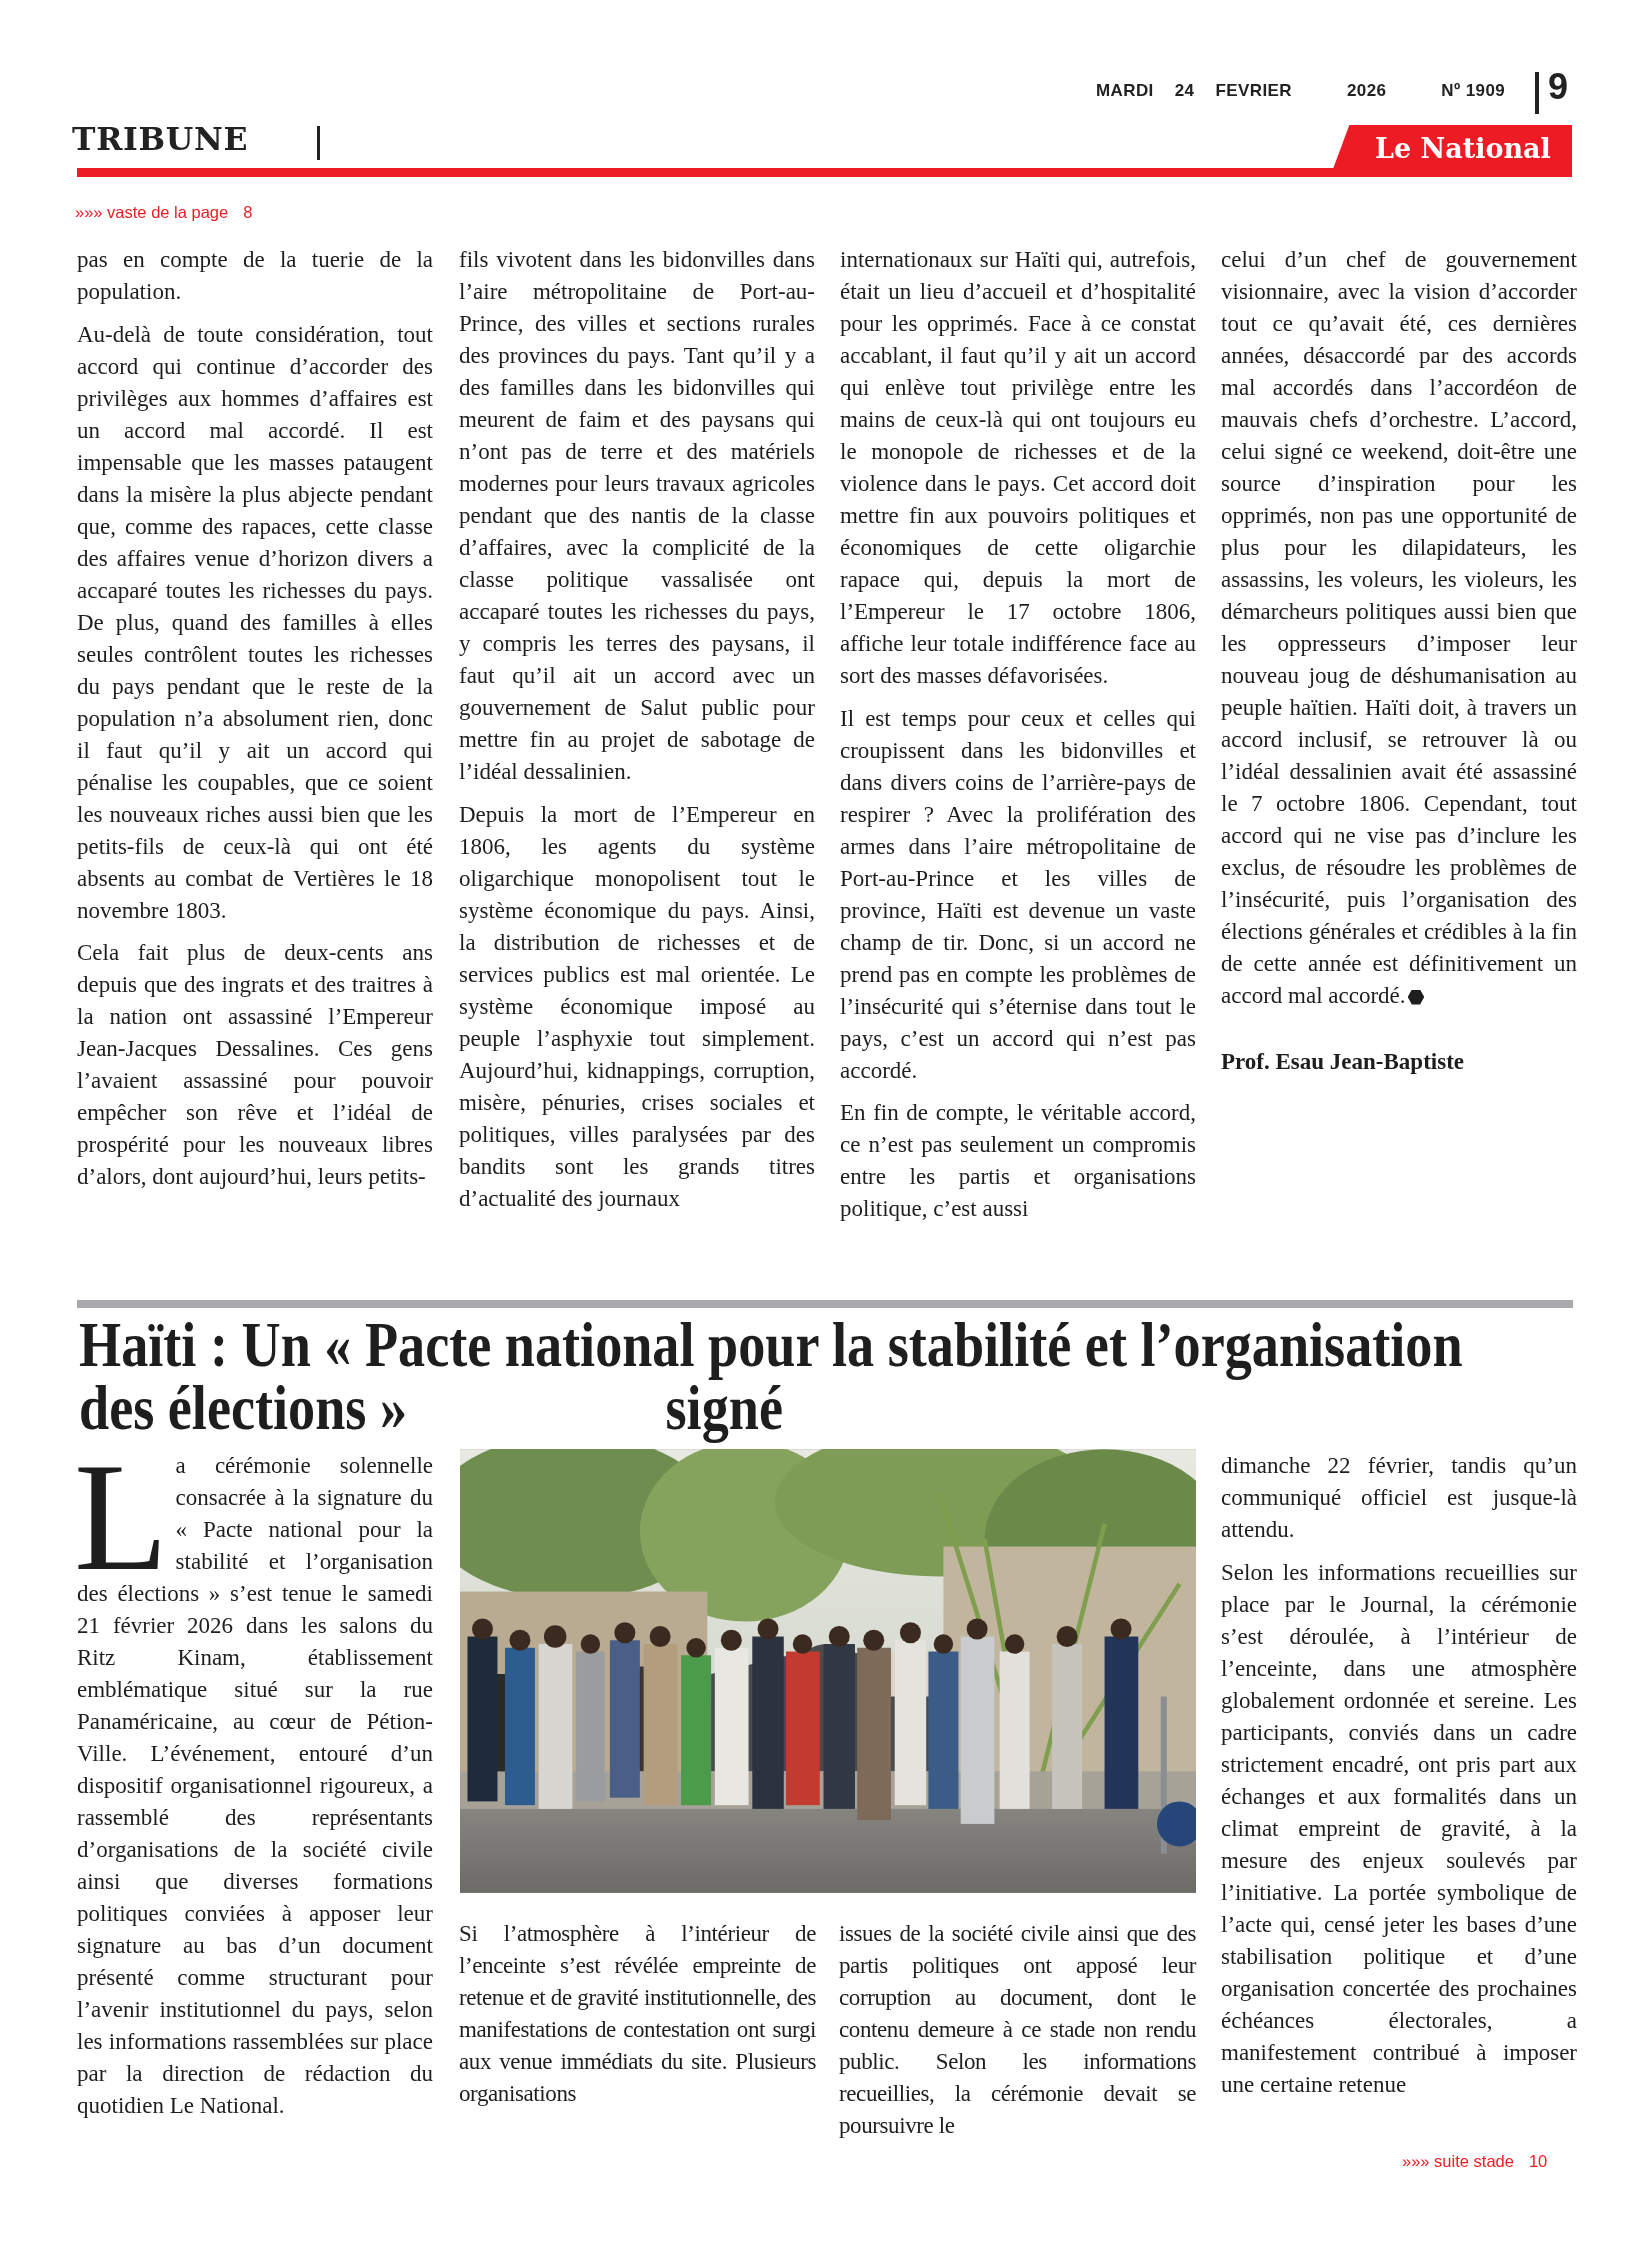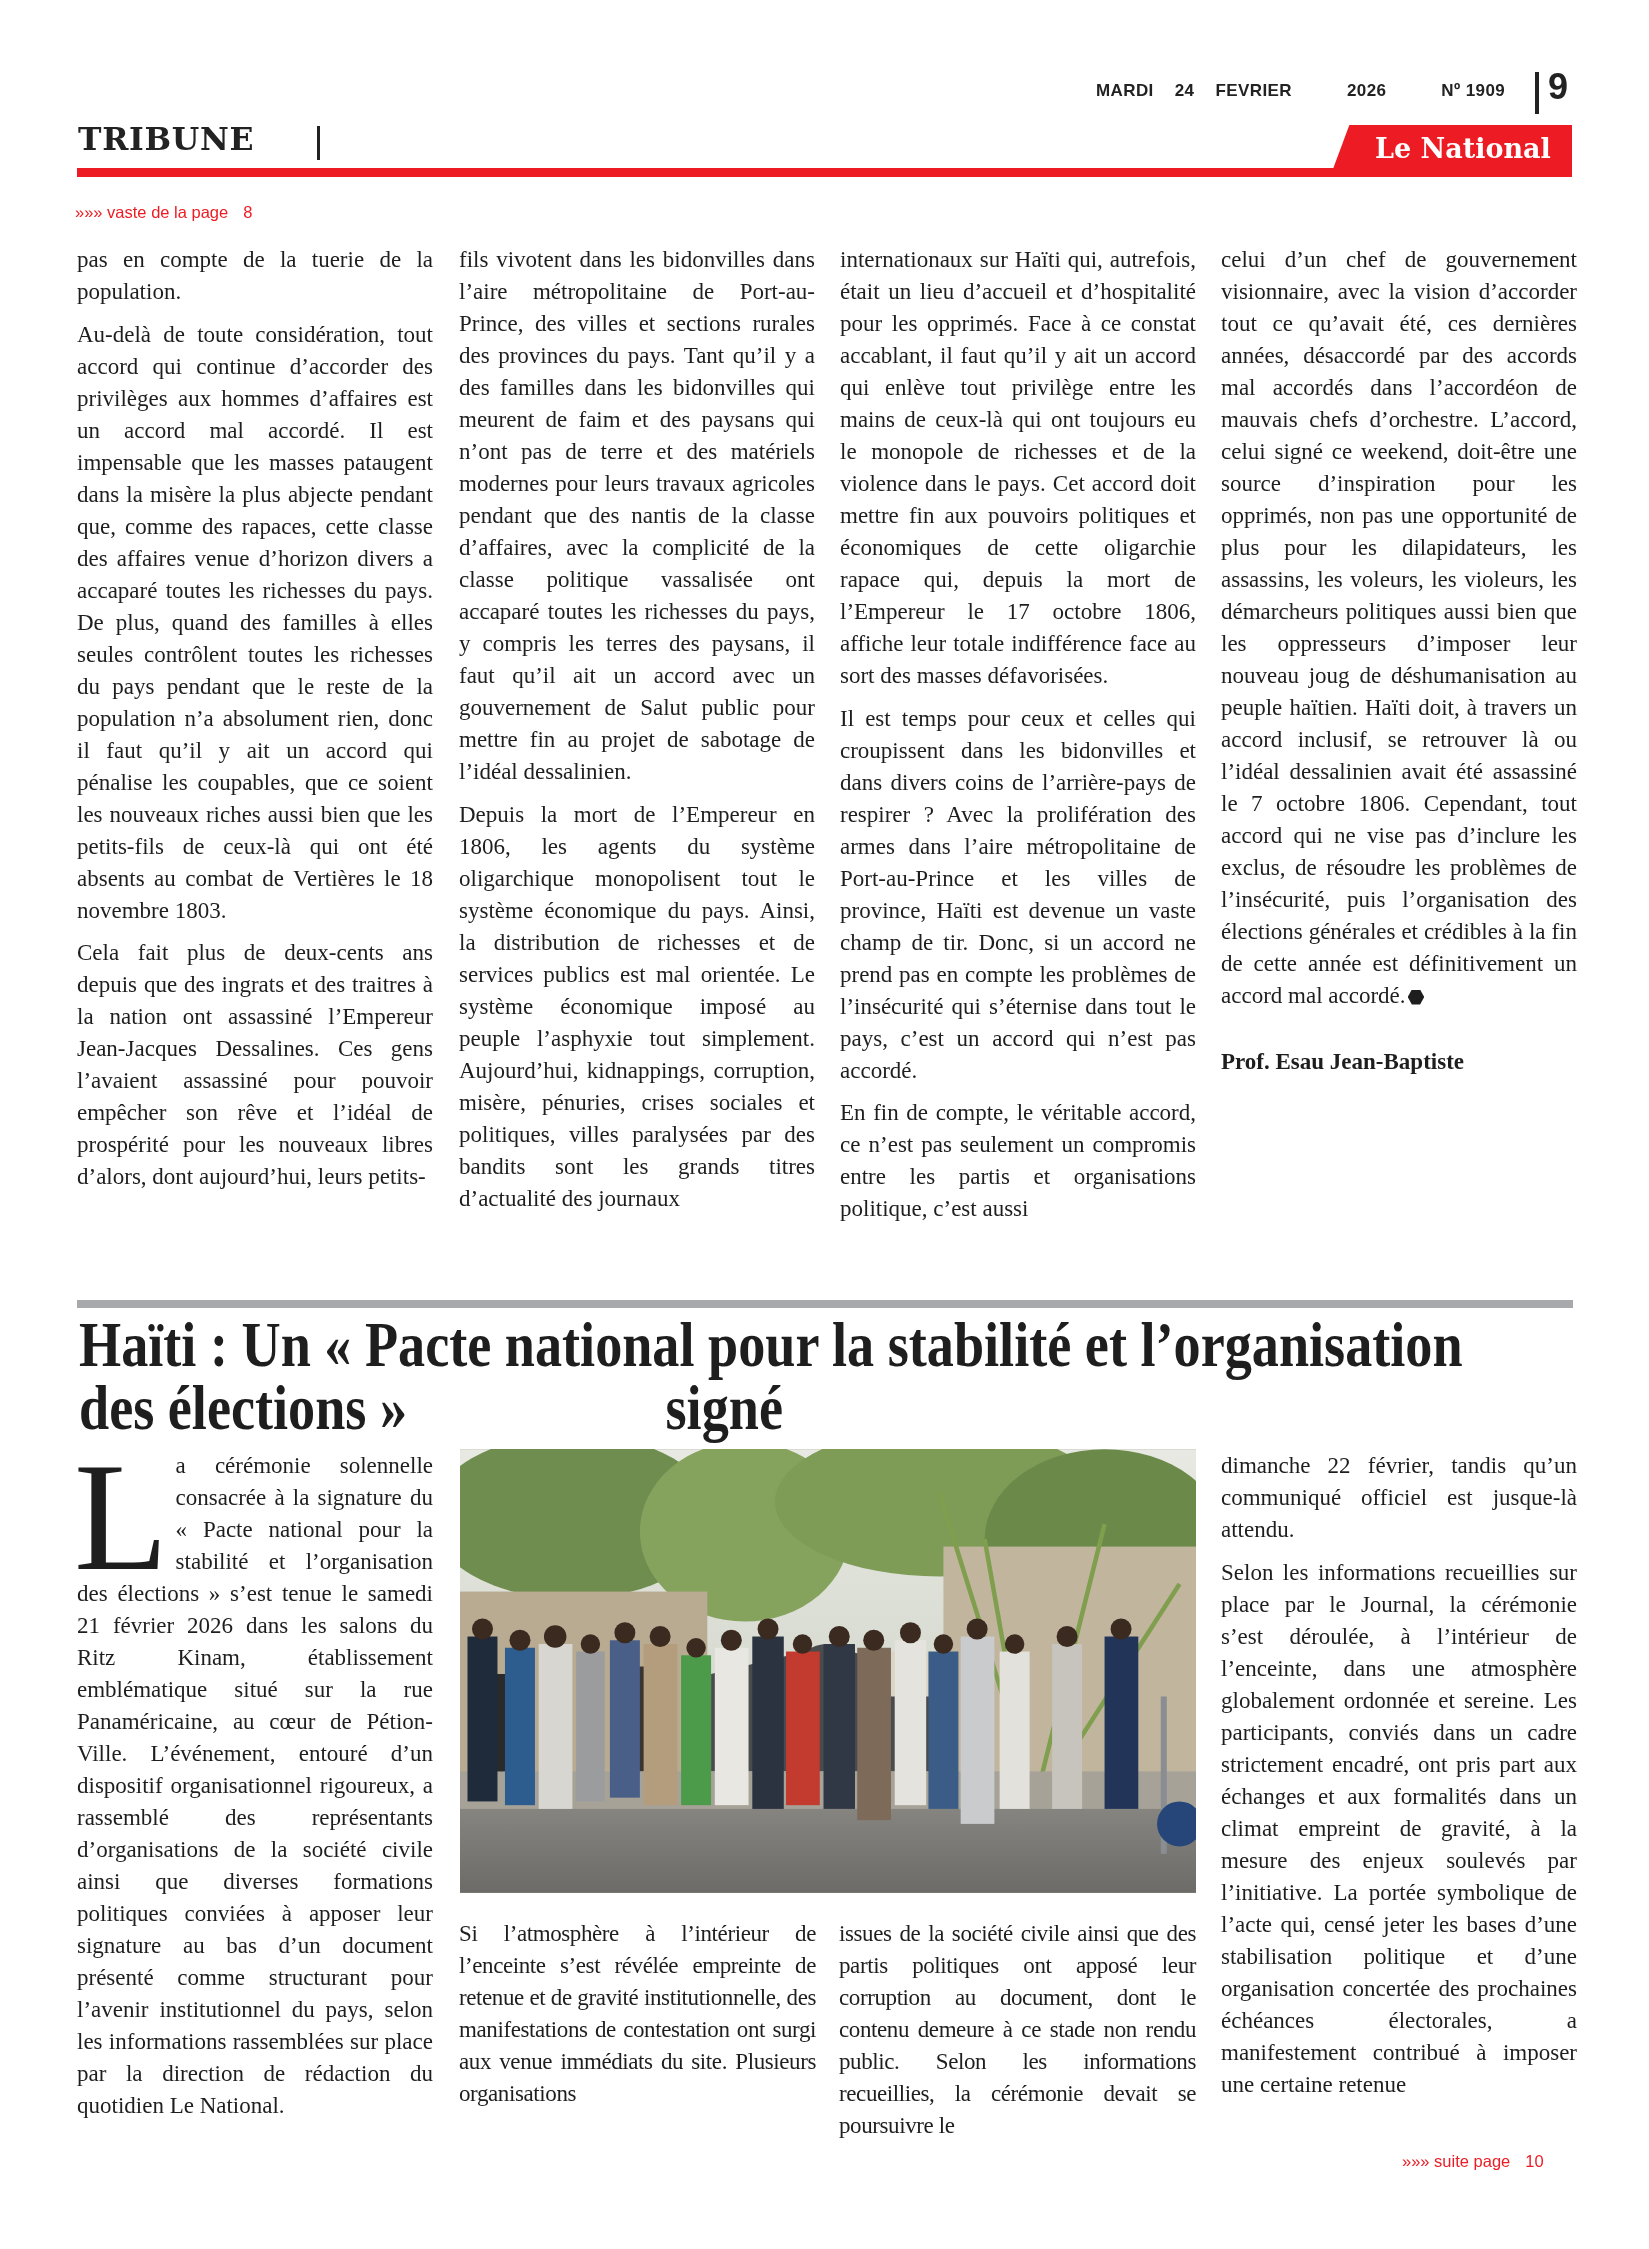--- a/index.html
+++ b/index.html
@@ -5,21 +5,21 @@
   html, body { margin:0; padding:0; background:#ffffff; }
   body { width:1650px; height:2250px; position:relative; overflow:hidden; color:#1e1e1e; font-family:"Liberation Serif", "DejaVu Serif", serif; }
   .abs { position:absolute; }
   
   .dateline { top:81px; left:1096px; font-family:"Liberation Sans", sans-serif; font-weight:bold; font-size:17px; color:#222; letter-spacing:0.4px; white-space:nowrap; }
   .dateline span { display:inline-block; margin-right:21px; }
   .dateline .num { margin-left:34px; }
   .dateline .yr { margin-left:34px; }
   .pg-bar { top:72px; left:1535px; width:3.7px; height:42px; background:#222; }
   .pg-num { top:69px; left:1548px; font-family:"Liberation Sans", sans-serif; font-weight:bold; font-size:36px; color:#222; line-height:1; }
-  .section { top:120px; left:78px; font-family:"DejaVu Serif", serif; font-weight:bold; font-size:31.5px; color:#222; letter-spacing:0.7px; }
+  .section { top:120px; left:72px; font-family:"DejaVu Serif", serif; font-weight:bold; font-size:31.5px; color:#222; letter-spacing:0.7px; }
   .section-bar { top:126px; left:317px; width:3px; height:34px; background:#222; }
   .red-line { top:168px; left:77px; width:1275px; height:9px; background:#ed1c24; }
   .red-tab { top:125px; left:1330px; width:242px; height:52px; background:#ed1c24; clip-path:polygon(8% 0, 100% 0, 100% 100%, 0 100%); }
   .brand { top:133px; left:1375px; font-family:"DejaVu Serif", serif; font-weight:bold; font-size:27px; color:#ffffff; white-space:nowrap; }
   .suite-top { top:203px; left:75px; font-family:"Liberation Sans", sans-serif; font-size:16.5px; color:#ed1c24; white-space:nowrap; }
   .suite-top .p { margin-left:15px; }
   
   .col { width:356px; font-size:23px; line-height:32px; text-align:justify; hyphens:none; }
   .col p { margin:0 0 10.5px 0; }
   .c1 { left:77px; top:244px; }
@@ -178,15 +178,15 @@
 </div>
 <div class="abs lc lc3 narrow">
   <p>issues de la société civile ainsi que des partis politiques ont apposé leur corruption au document, dont le contenu demeure à ce stade non rendu public. Selon les informations recueillies, la cérémonie devait se poursuivre le</p>
 </div>
 <div class="abs lc lc4">
   <p>dimanche 22 février, tandis qu’un communiqué officiel est jusque-là attendu.</p>
   <p>Selon les informations recueillies sur place par le Journal, la cérémonie s’est déroulée, à l’intérieur de l’enceinte, dans une atmosphère globalement ordonnée et sereine. Les participants, conviés dans un cadre strictement encadré, ont pris part aux échanges et aux formalités dans un climat empreint de gravité, à la mesure des enjeux soulevés par l’initiative. La portée symbolique de l’acte qui, censé jeter les bases d’une stabilisation politique et d’une organisation concertée des prochaines échéances électorales, a manifestement contribué à imposer une certaine retenue</p>
 </div>
 
 <div class="abs suite-bottom">
-  <span>»»» suite  page</span><span class="p">10</span>
+  <span>»»» suite  stade</span><span class="p">10</span>
 </div>
 
 
 </body></html>

